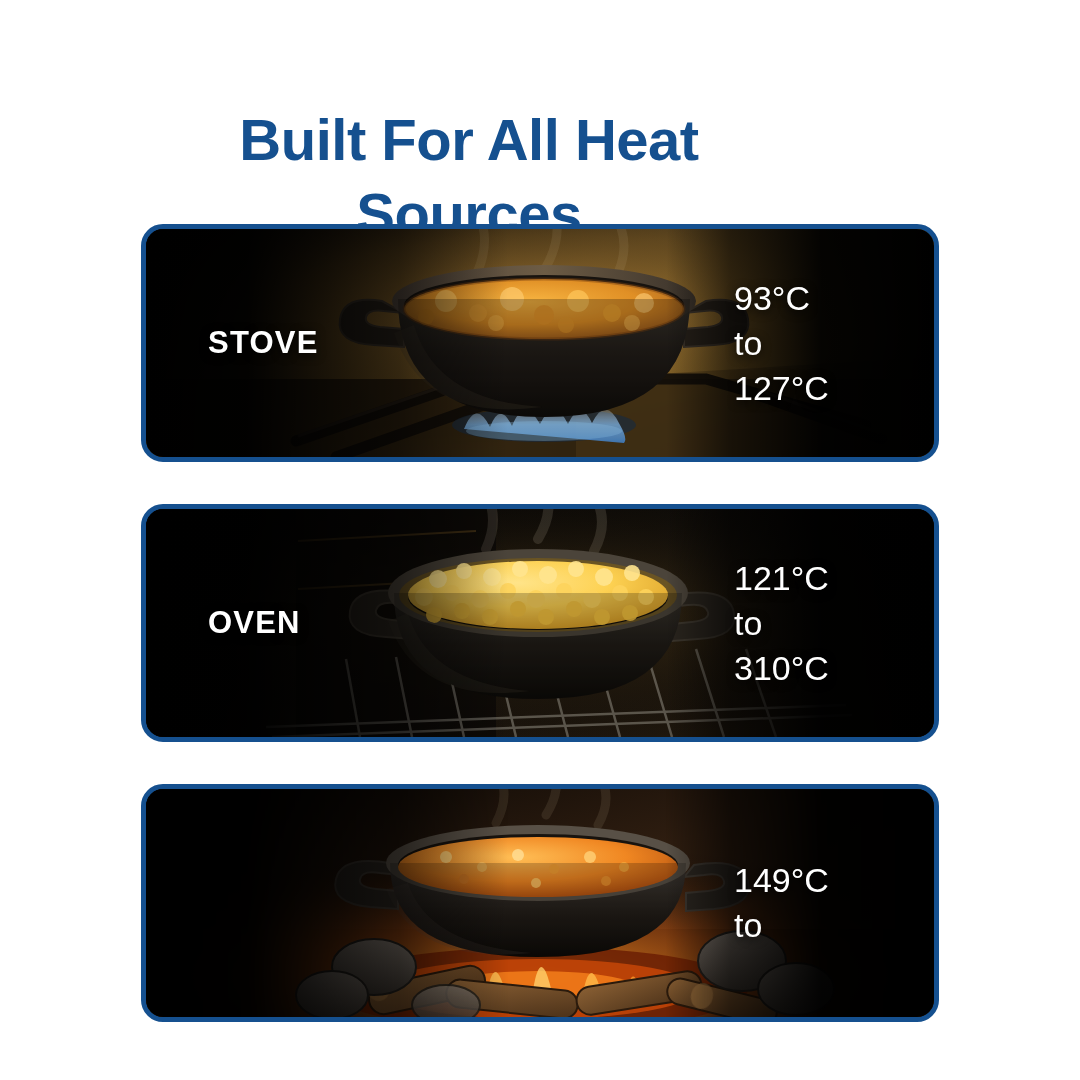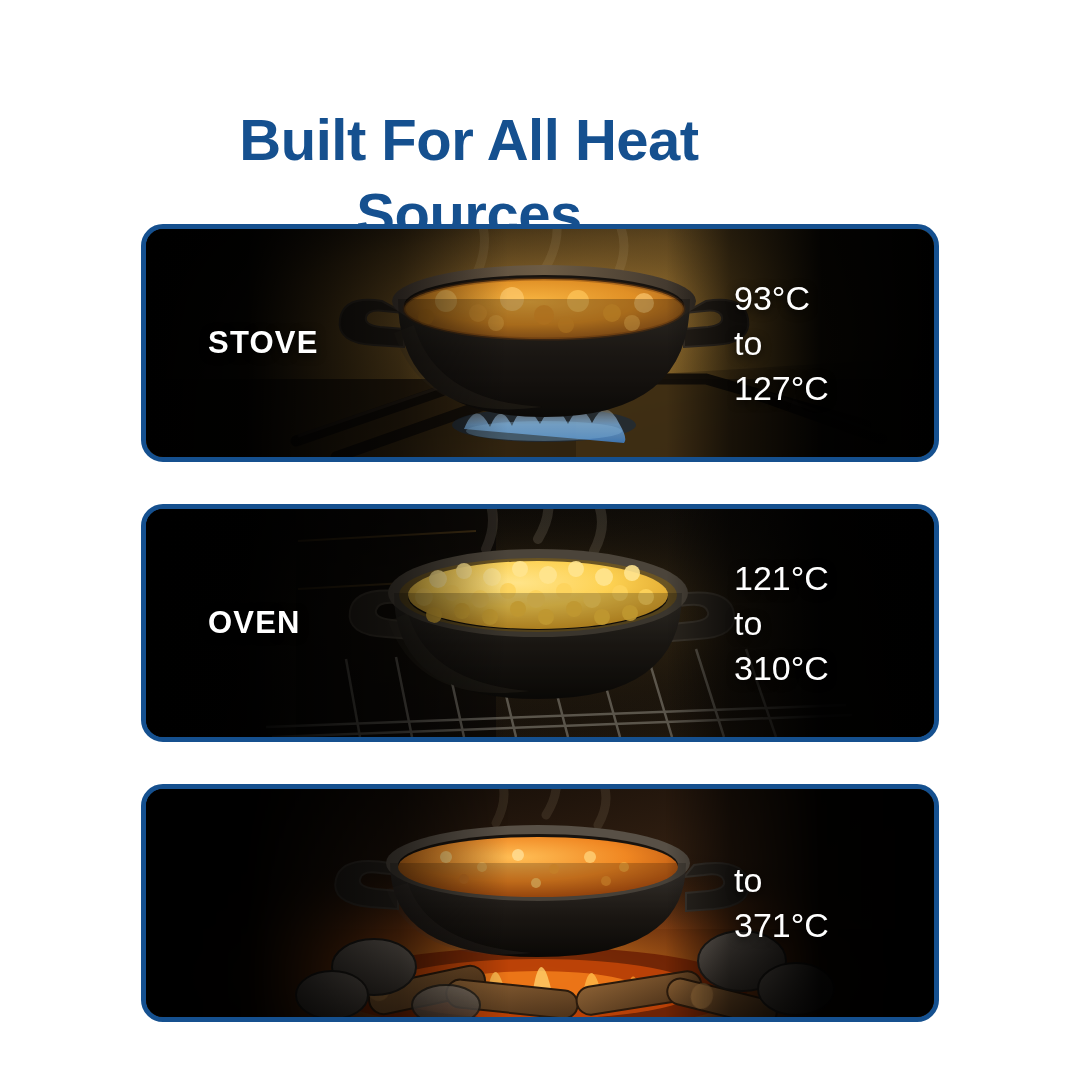--- a/index.html
+++ b/index.html
@@ -458,19 +458,19 @@
 
           <path d="M244 74 q0 94 148 94 q148 0 148 -94 Z" fill="#000" opacity="0.2"></path>
           <path d="M262 94 q20 62 124 70 q-116 12 -146 -64 Z" fill="#4a423a" opacity="0.2"></path>
         </svg>
         <div class="scrim-left"></div>
         <div class="scrim-right"></div>
       </div>
 
 
       <div class="card-temp">
+        <span class="temp-line">149°C</span>
         <span class="temp-line">to</span>
-        <span class="temp-line">371°C</span>
       </div>
     </div>
 
   </div>
 </div>
 
 </body></html>

